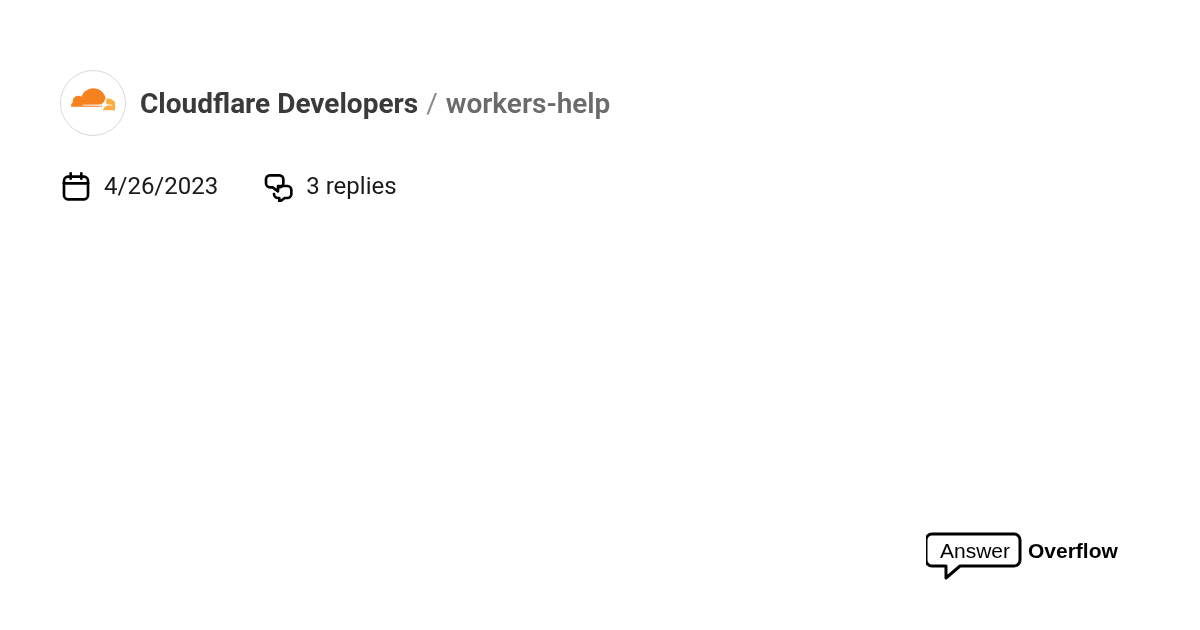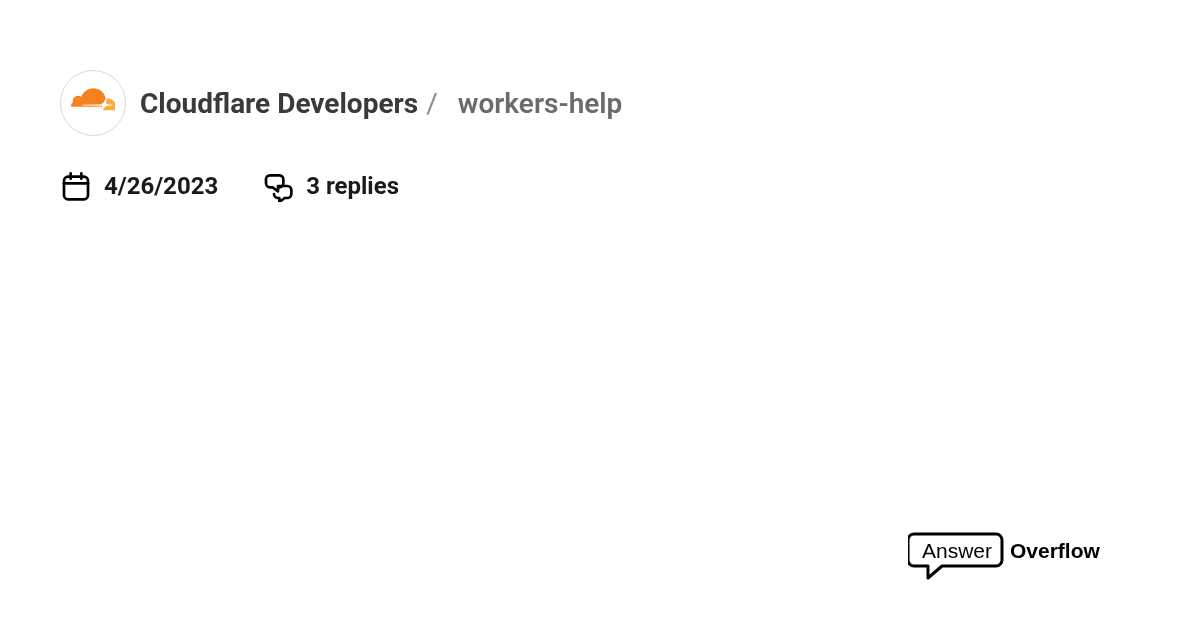--- a/index.html
+++ b/index.html
@@ -40,48 +40,47 @@
     align-items: center;
     gap: 8px;
   }
   .breadcrumb-sep {
     color: #8a8a8a;
     font-weight: 400;
   }
   .breadcrumb-channel {
     color: #6b6b6b;
     font-weight: 600;
-    margin-left: 12px;
   }
   .title {
     font-size: 51px;
     font-weight: 800;
     color: #0a0a0a;
     line-height: 1.22;
     letter-spacing: -0.5px;
     margin-bottom: 52px;
     max-width: 1060px;
   }
   .meta {
     display: flex;
     align-items: center;
     gap: 44px;
   }
   .meta-item {
     display: flex;
     align-items: center;
     gap: 12px;
     font-size: 24px;
-    font-weight: 700;
+    font-weight: 400;
     color: #1a1a1a;
   }
   .meta-item svg { width: 32px; height: 32px; flex-shrink: 0; }
   .footer-logo {
     position: absolute;
-    right: 68px;
+    right: 50px;
     bottom: 44px;
   }
   .footer-logo svg { width: 224px; height: auto; }
 </style>
 </head>
 <body>
 
 <div class="content">
   <div class="breadcrumb">
     <div class="avatar">

